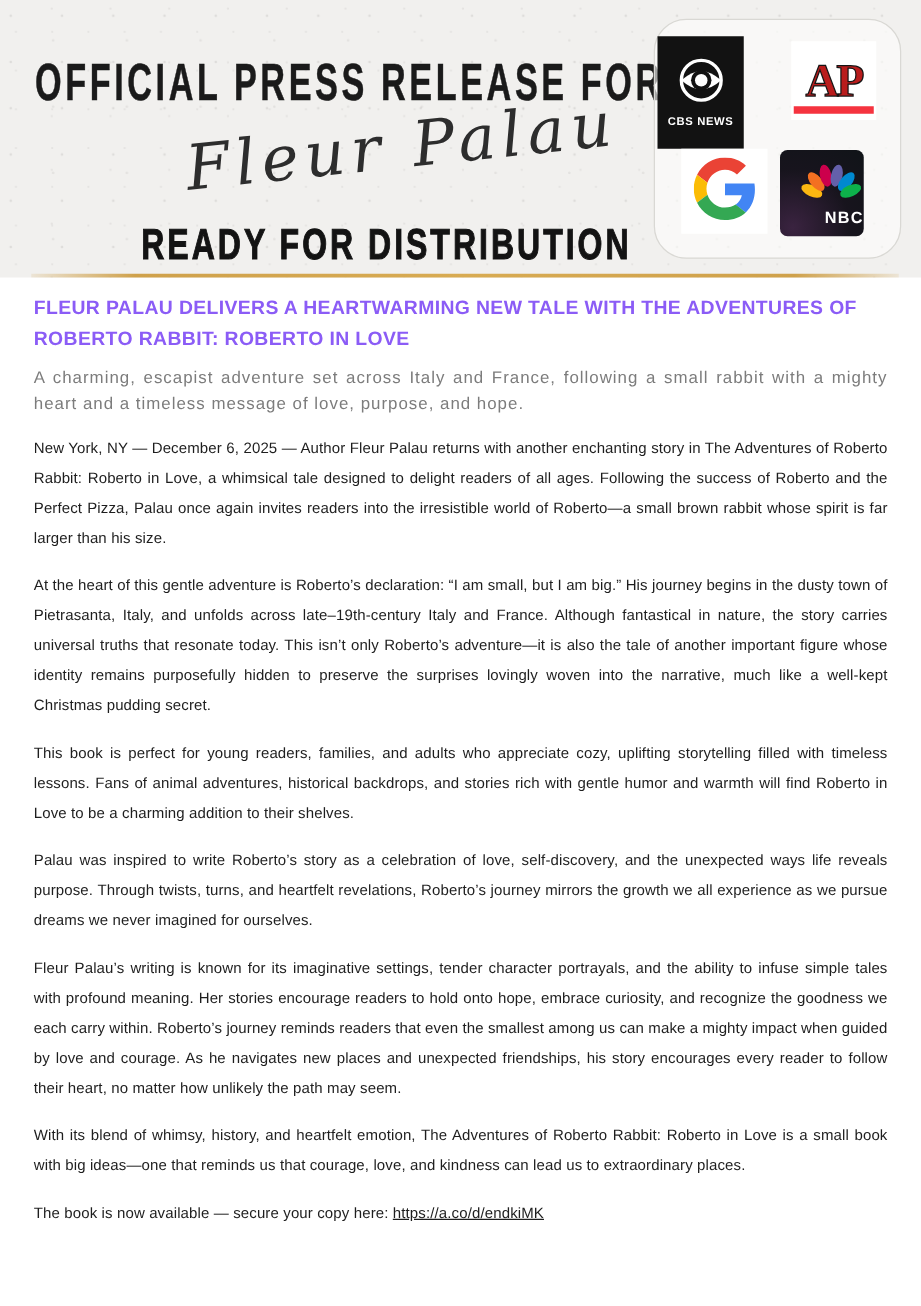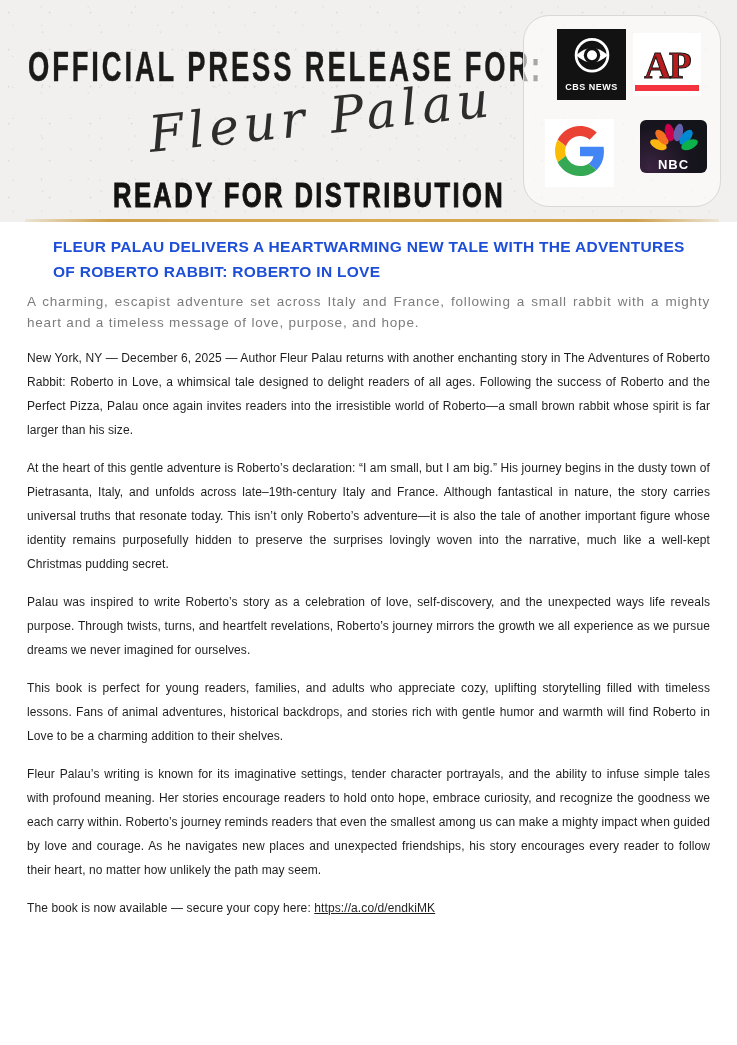--- a/index.html
+++ b/index.html
@@ -49,41 +49,42 @@
   }
   
   .logo-card{
     position:absolute; left:523px; top:15px;
     width:198px; height:192px;
     background:rgba(253,253,252,0.62);
     border:1.5px solid #d9d8d4;
     border-radius:26px;
   }
   .tile{ position:absolute; display:flex; flex-direction:column; align-items:center; justify-content:center; }
-  .tile-cbs{ left:33px; top:13px; width:69px; height:71px; background:#121212; }
+  .tile-cbs{ left:2px; top:13px; width:69px; height:90px; background:#121212; }
   .cbs-label{ color:#ffffff; font-size:9px; font-weight:700; letter-spacing:0.5px; margin-top:1px; }
   .tile-ap{ left:109px; top:17px; width:68px; height:63px; background:#ffffff; position:absolute; }
   .ap-text{
     font-family:"Liberation Serif", serif; font-weight:700;
     font-size:37px; color:#b91c1c; line-height:1;
     letter-spacing:-2px; margin-top:2px;
     -webkit-text-stroke:1px #151515;
   }
   .ap-bar{ position:absolute; left:2px; right:2px; bottom:5px; height:6px; background:#f5333f; }
   .tile-google{ left:21px; top:103px; width:69px; height:68px; background:#ffffff; }
   .tile-nbc{
-    left:116px; top:104px; width:67px; height:53px; border-radius:6px;
+    left:100px; top:104px; width:67px; height:69px; border-radius:6px;
     background:radial-gradient(circle at 15% 90%, #3a2340 0%, #17141d 55%, #101418 100%);
+    align-items:flex-end;
   }
   .nbc-label{ color:#ffffff; font-size:13px; font-weight:700; letter-spacing:1px; margin-top:-2px; }
   
   .article{ padding:12px 27px 0 27px; background:#ffffff; }
   .headline{
     font-size:15.5px; font-weight:700; line-height:25px;
-    letter-spacing:0.3px; color:#1d4ed8; margin-bottom:7px;margin-left:26px;
+    letter-spacing:0.3px; color:#8b5cf6; margin-bottom:7px;
   }
   .subhead{
     font-size:13.5px; color:#7c7c7c; letter-spacing:0.8px;
     line-height:21px; text-align:justify; margin-bottom:13px;
   }
   .body-p{
     font-size:12px; color:#1e1e1e; line-height:24px;
     letter-spacing:0.1px; text-align:justify; margin-bottom:14px;
   }
   .nojust{ text-align:left; }
@@ -145,20 +146,21 @@
 
     <div class="gold-rule"></div>
   </header>
 
   <main class="article">
     <h1 class="headline">FLEUR PALAU DELIVERS A HEARTWARMING NEW TALE WITH THE ADVENTURES OF ROBERTO RABBIT: ROBERTO IN LOVE</h1>
     <p class="subhead">A charming, escapist adventure set across Italy and France, following a small rabbit with a mighty heart and a timeless message of love, purpose, and hope.</p>
 
     <p class="body-p">New York, NY — December 6, 2025 — Author Fleur Palau returns with another enchanting story in The Adventures of Roberto Rabbit: Roberto in Love, a whimsical tale designed to delight readers of all ages. Following the success of Roberto and the Perfect Pizza, Palau once again invites readers into the irresistible world of Roberto—a small brown rabbit whose spirit is far larger than his size.</p>
     <p class="body-p">At the heart of this gentle adventure is Roberto’s declaration: “I am small, but I am big.” His journey begins in the dusty town of Pietrasanta, Italy, and unfolds across late–19th-century Italy and France. Although fantastical in nature, the story carries universal truths that resonate today. This isn’t only Roberto’s adventure—it is also the tale of another important figure whose identity remains purposefully hidden to preserve the surprises lovingly woven into the narrative, much like a well-kept Christmas pudding secret.</p>
+    <p class="body-p">This book is perfect for young readers, families, and adults who appreciate cozy, uplifting storytelling filled with timeless lessons. Fans of animal adventures, historical backdrops, and stories rich with gentle humor and warmth will find Roberto in Love to be a charming addition to their shelves.</p>
     <p class="body-p">Palau was inspired to write Roberto’s story as a celebration of love, self-discovery, and the unexpected ways life reveals purpose. Through twists, turns, and heartfelt revelations, Roberto’s journey mirrors the growth we all experience as we pursue dreams we never imagined for ourselves.</p>
-    <p class="body-p">This book is perfect for young readers, families, and adults who appreciate cozy, uplifting storytelling filled with timeless lessons. Fans of animal adventures, historical backdrops, and stories rich with gentle humor and warmth will find Roberto in Love to be a charming addition to their shelves.</p>
     <p class="body-p">Fleur Palau’s writing is known for its imaginative settings, tender character portrayals, and the ability to infuse simple tales with profound meaning. Her stories encourage readers to hold onto hope, embrace curiosity, and recognize the goodness we each carry within. Roberto’s journey reminds readers that even the smallest among us can make a mighty impact when guided by love and courage. As he navigates new places and unexpected friendships, his story encourages every reader to follow their heart, no matter how unlikely the path may seem.</p>
+    <p class="body-p">With its blend of whimsy, history, and heartfelt emotion, The Adventures of Roberto Rabbit: Roberto in Love is a small book with big ideas—one that reminds us that courage, love, and kindness can lead us to extraordinary places.</p>
 
     <p class="body-p nojust"><span>The book is now available — secure your copy here: </span><a class="book-link">https://a.co/d/endkiMK</a></p>
 
   </main>
 </div>
 
 </body></html>

